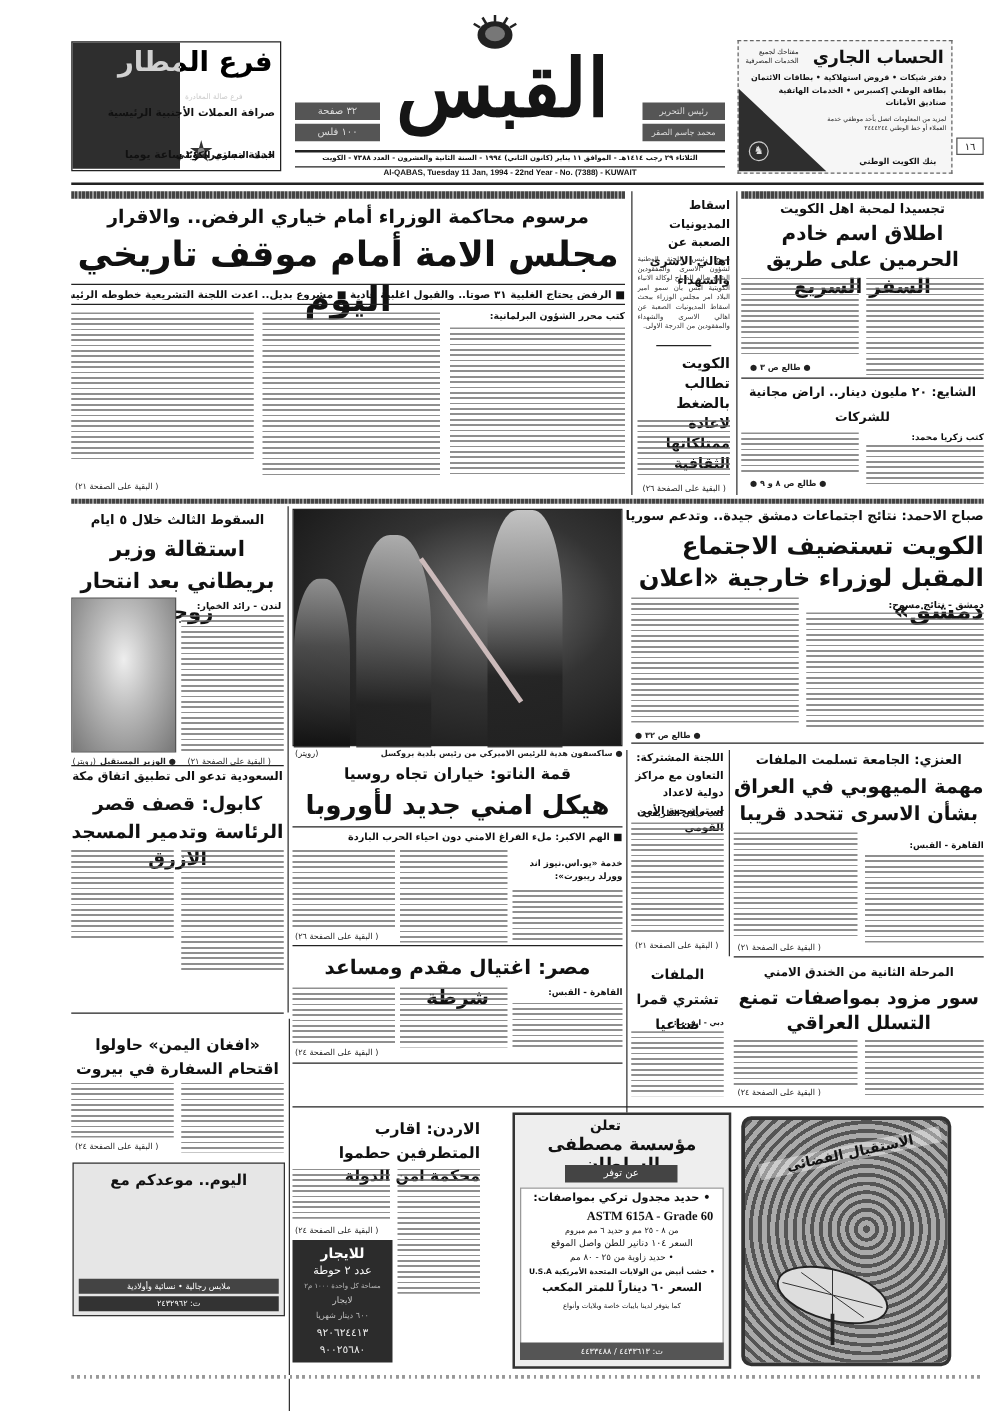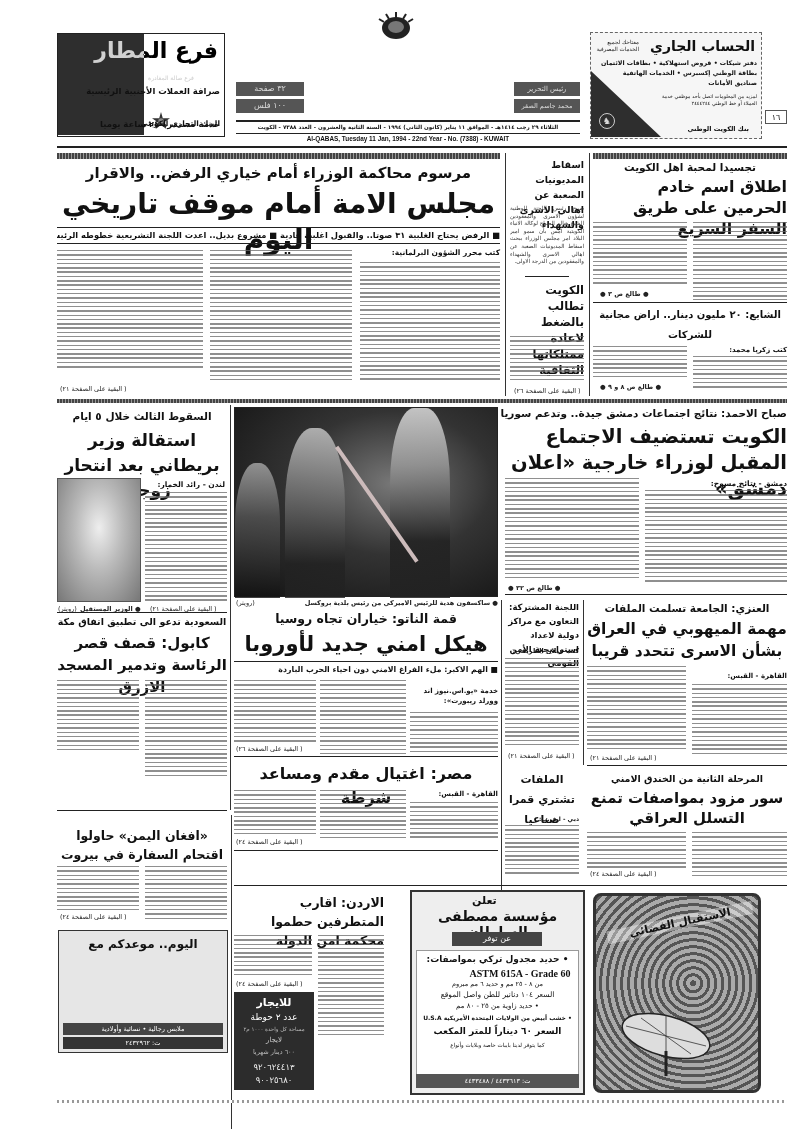--- a/index.html
+++ b/index.html
@@ -50,20 +50,21 @@
         <g stroke="#222" stroke-width="2">
           <line x1="32" y1="2" x2="32" y2="8"></line>
             <line x1="22" y1="4" x2="25" y2="9"></line>
             <line x1="42" y1="4" x2="39" y2="9"></line>
           <line x1="15" y1="9" x2="20" y2="12"></line>
             <line x1="49" y1="9" x2="44" y2="12"></line>
         </g>
       </g>
     </svg>
   </div>
+  <div class="abs center" style="left:316px;top:32px;width:172px;height:80px;font-size:64px;line-height:80px;font-weight:900;color:#151515;font-family:'DejaVu Serif',serif;letter-spacing:-3px;">القبس</div>
 
   <div class="abs box-dark center" style="left:514px;top:82px;width:66px;height:14px;font-size:7px;line-height:14px;color:#ddd;background:#555;">رئيس التحرير</div>
   <div class="abs box-dark center" style="left:514px;top:99px;width:66px;height:14px;font-size:6.5px;line-height:14px;color:#ddd;background:#555;">محمد جاسم الصقر</div>
 
   <div class="abs" style="left:590px;top:32px;width:172px;height:107px;border:1.5px dashed #666;background:#f6f6f6;">
     <div class="abs" style="right:6px;top:5px;font-size:14px;font-weight:900;color:#111;">الحساب الجاري</div>
     <div class="abs" style="left:4px;top:6px;width:44px;font-size:5.5px;line-height:7px;color:#222;">مفتاحك لجميع الخدمات المصرفية</div>
     <div class="abs" style="right:4px;top:26px;font-size:6.3px;font-weight:700;white-space:nowrap;">دفتر شيكات • قروض استهلاكية • بطاقات الائتمان</div>
     <div class="abs" style="right:4px;top:36px;font-size:6.3px;font-weight:700;white-space:nowrap;">بطاقة الوطني إكسبرس • الخدمات الهاتفية</div>
     <div class="abs" style="right:4px;top:46px;font-size:6.3px;font-weight:700;white-space:nowrap;">صناديق الأمانات</div>
@@ -76,21 +77,21 @@
 
   <div class="rule" style="left:236px;top:120px;width:344px;height:2px;"></div>
   <div class="abs" style="left:236px;top:122px;width:344px;font-size:5.6px;line-height:10px;white-space:nowrap;overflow:hidden;text-align:center;font-weight:700;">الثلاثاء ٢٩ رجب ١٤١٤هـ - الموافق ١١ يناير (كانون الثاني) ١٩٩٤ - السنة الثانية والعشرون - العدد ٧٣٨٨ - الكويت</div>
   <div class="rule" style="left:236px;top:133px;width:344px;height:1px;"></div>
   <div class="abs center" style="left:236px;top:135px;width:344px;font-size:6.4px;font-weight:700;direction:ltr;font-family:'Liberation Sans',sans-serif;">Al-QABAS, Tuesday 11 Jan, 1994 - 22nd Year - No. (7388) - KUWAIT</div>
   <div class="rule" style="left:57px;top:146px;width:730px;height:2px;"></div>
 </div>
 
 <div class="hatch" style="left:593px;top:153px;width:194px;"></div>
 <div class="abs" style="left:593px;top:161px;width:194px;font-size:10.5px;font-weight:700;text-align:center;">تجسيدا لمحبة اهل الكويت</div>
-<div class="abs hl-xl" style="left:593px;top:176px;width:194px;font-size:16px;line-height:21px;text-align:right;">اطلاق اسم خادم الحرمين على طريق السفر السريع</div>
+<div class="abs hl-xl" style="left:593px;top:176px;width:194px;font-size:16px;line-height:21px;text-align:center;">اطلاق اسم خادم الحرمين على طريق السفر السريع</div>
 <div class="abs body-text col-fill" style="left:693px;top:222px;width:94px;height:78px;"></div>
 <div class="abs body-text col-fill" style="left:593px;top:222px;width:94px;height:64px;"></div>
 <div class="abs cont" style="left:600px;top:290px;font-weight:700;">● طالع ص ٣ ●</div>
 <div class="rule" style="left:593px;top:302px;width:194px;height:1px;"></div>
 
 <div class="abs hl-xl" style="left:593px;top:305px;width:194px;font-size:10px;line-height:20px;text-align:center;">الشايع: ٢٠ مليون دينار.. اراض مجانية للشركات</div>
 <div class="abs byline" style="right:13px;top:346px;font-size:7px;">كتب زكريا محمد:</div>
 <div class="abs body-text col-fill" style="left:693px;top:356px;width:94px;height:34px;"></div>
 <div class="abs body-text col-fill" style="left:593px;top:346px;width:94px;height:34px;"></div>
 <div class="abs cont" style="left:600px;top:383px;font-weight:700;">● طالع ص ٨ و ٩ ●</div>

